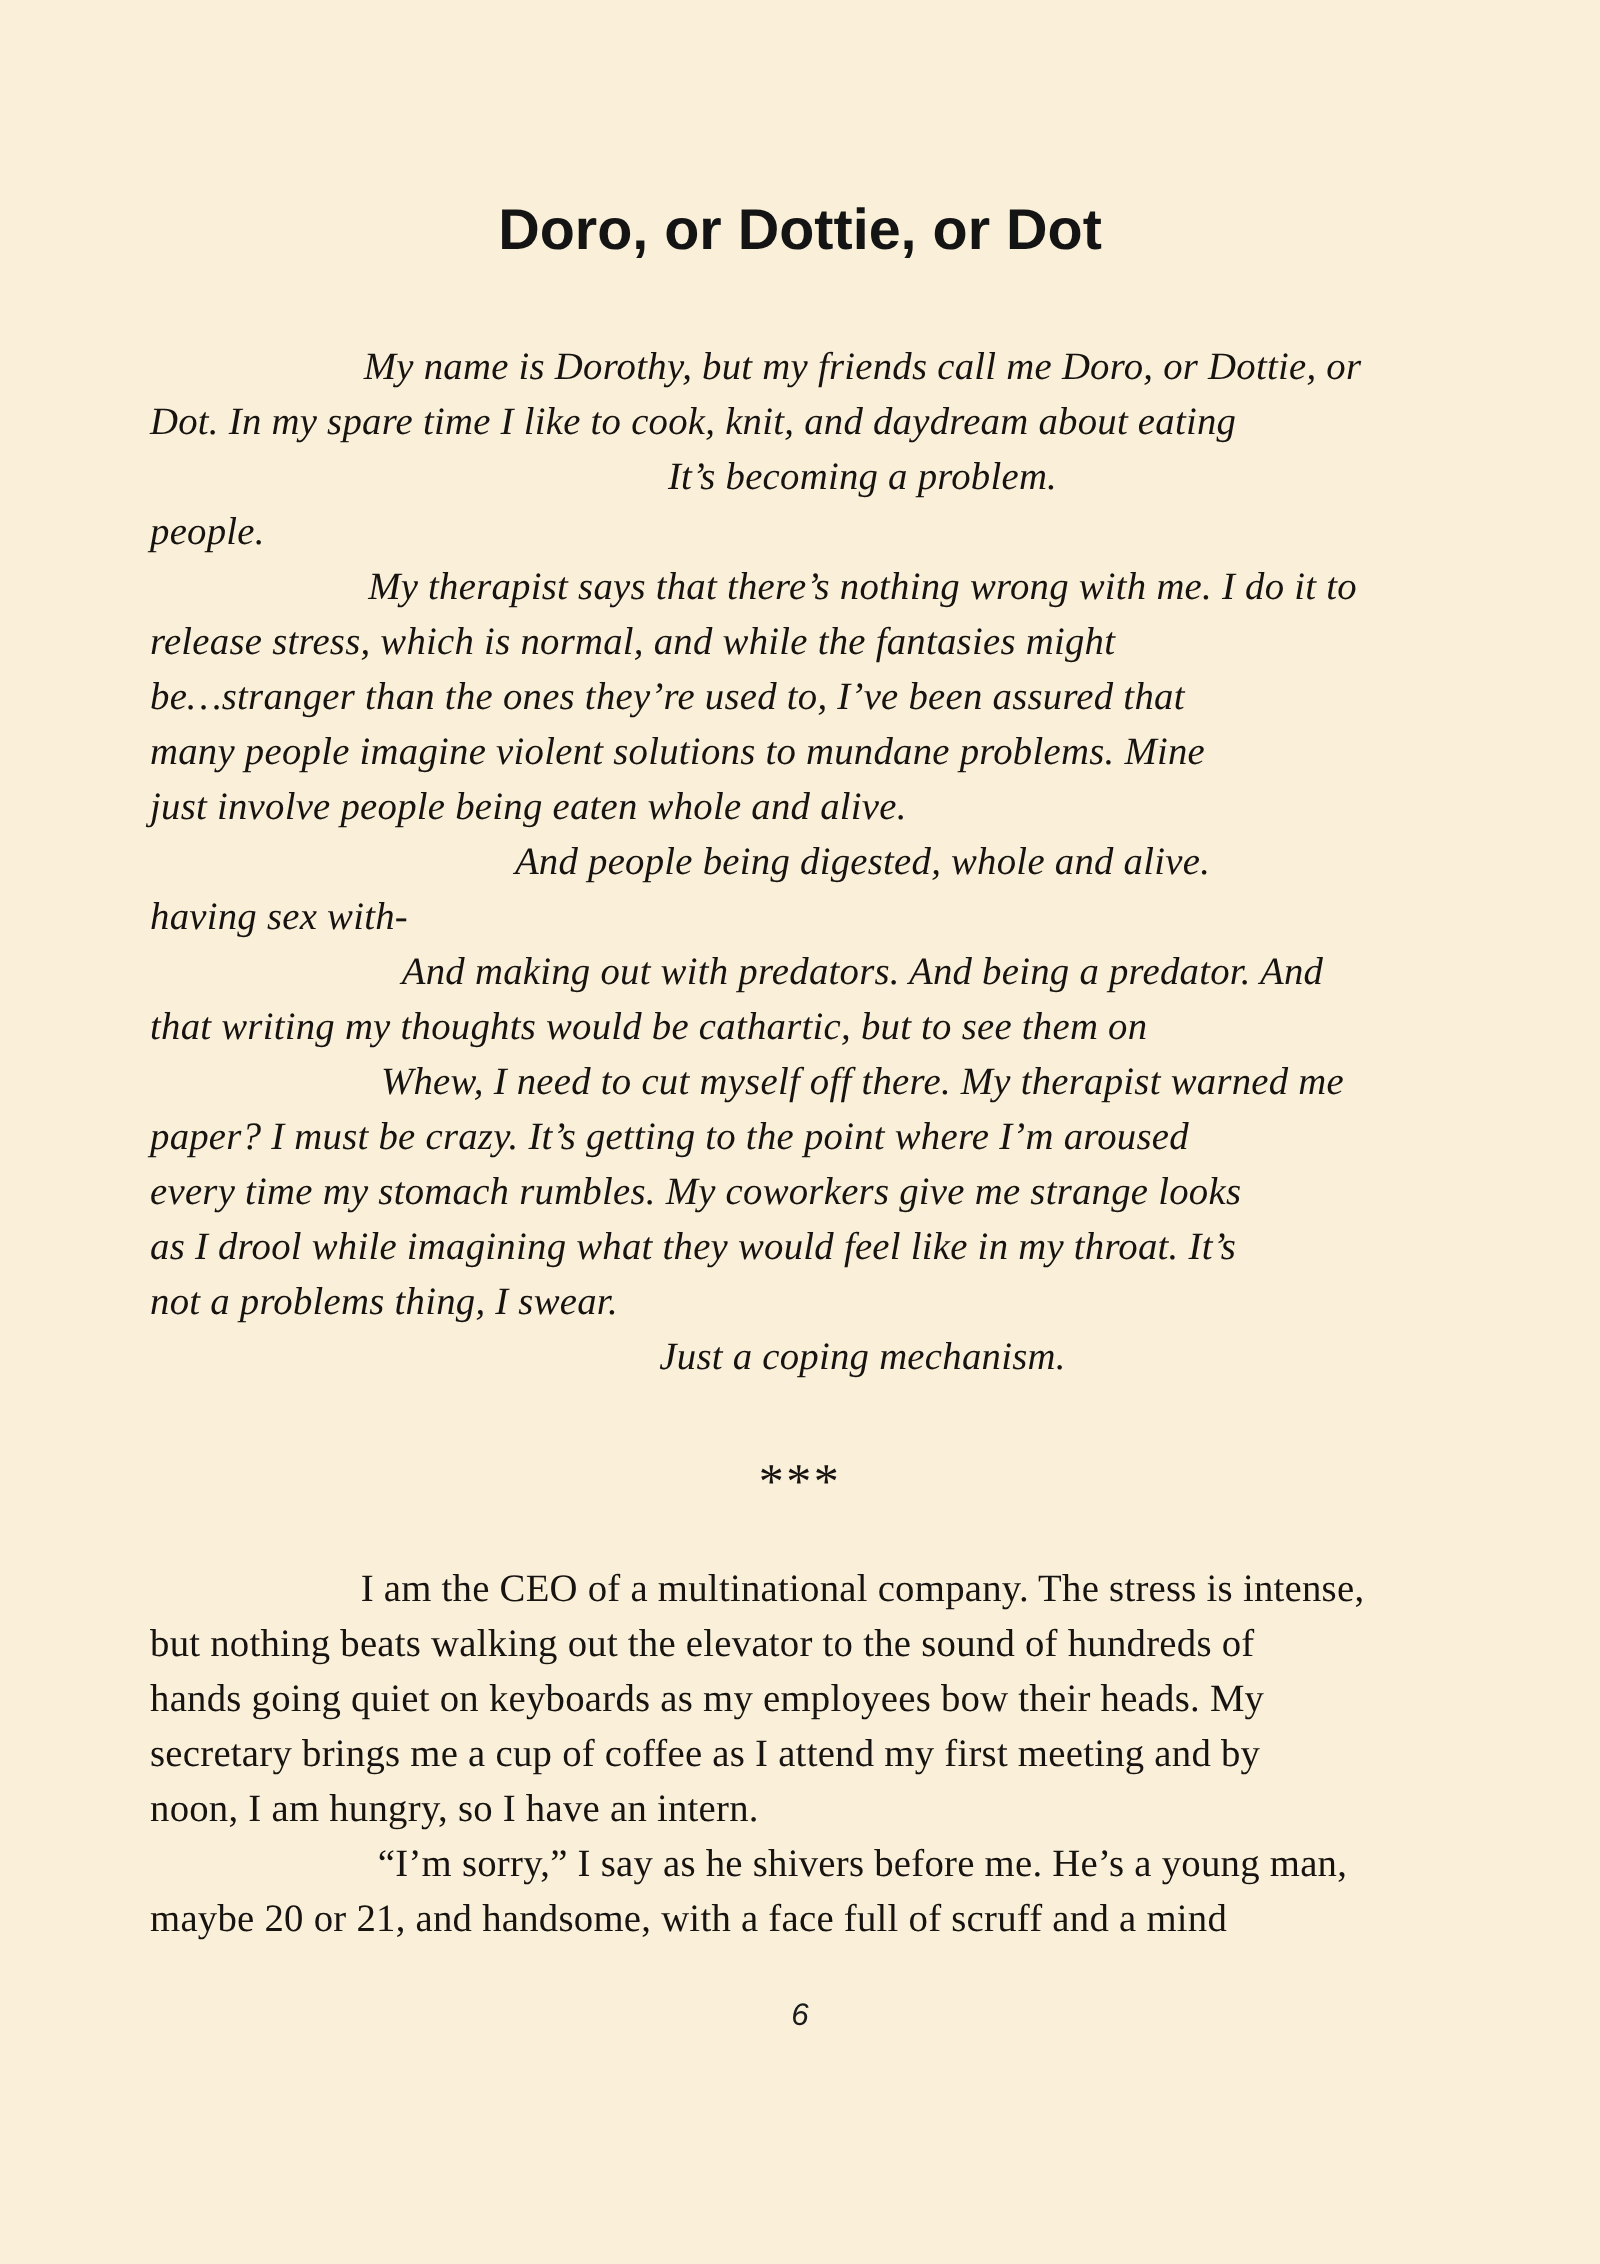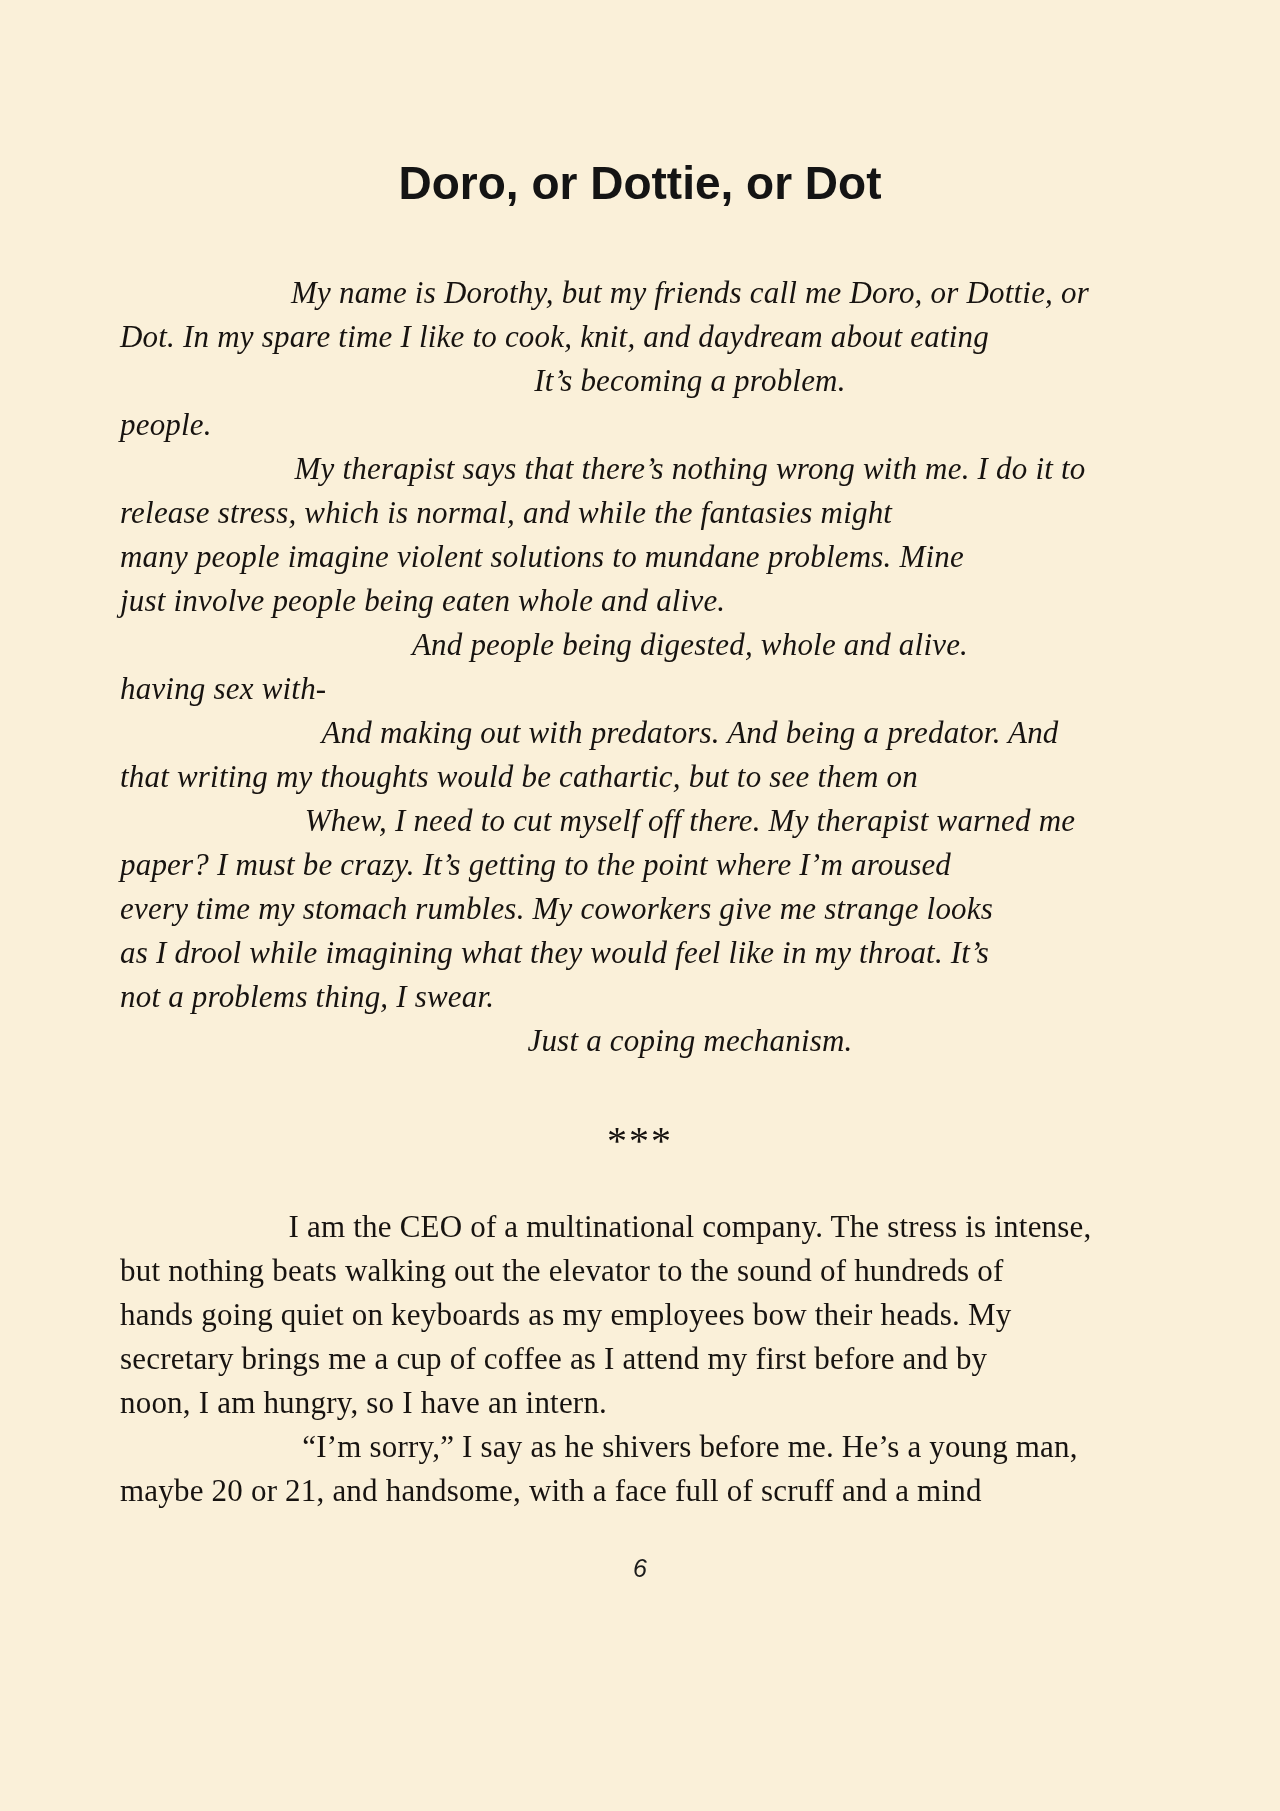--- a/index.html
+++ b/index.html
@@ -72,40 +72,41 @@
 <div class="page">
   <h1 class="title">Doro, or Dottie, or Dot</h1>
 
   <div class="section italic">
       <div class="line indent">My name is Dorothy, but my friends call me Doro, or Dottie, or</div>
       <div class="line">Dot. In my spare time I like to cook, knit, and daydream about eating</div>
       <div class="line indent">It’s becoming a problem.</div>
       <div class="line">people.</div>
       <div class="line indent">My therapist says that there’s nothing wrong with me. I do it to</div>
       <div class="line">release stress, which is normal, and while the fantasies might</div>
+      <div class="line">be…stranger than the ones they’re used to, I’ve been assured that</div>
       <div class="line">many people imagine violent solutions to mundane problems. Mine</div>
       <div class="line">just involve people being eaten whole and alive.</div>
       <div class="line indent">And people being digested, whole and alive.</div>
       <div class="line">having sex with-</div>
       <div class="line indent">And making out with predators. And being a predator. And</div>
       <div class="line">that writing my thoughts would be cathartic, but to see them on</div>
       <div class="line indent">Whew, I need to cut myself off there. My therapist warned me</div>
       <div class="line">paper? I must be crazy. It’s getting to the point where I’m aroused</div>
       <div class="line">every time my stomach rumbles. My coworkers give me strange looks</div>
       <div class="line">as I drool while imagining what they would feel like in my throat. It’s</div>
       <div class="line">not a problems thing, I swear.</div>
       <div class="line indent">Just a coping mechanism.</div>
     </div>
 
   <div class="separator">***</div>
 
   <div class="section">
       <div class="line indent">I am the CEO of a multinational company. The stress is intense,</div>
       <div class="line">but nothing beats walking out the elevator to the sound of hundreds of</div>
       <div class="line">hands going quiet on keyboards as my employees bow their heads. My</div>
-      <div class="line">secretary brings me a cup of coffee as I attend my first before and by</div>
+      <div class="line">secretary brings me a cup of coffee as I attend my first meeting and by</div>
       <div class="line">noon, I am hungry, so I have an intern.</div>
       <div class="line indent">“I’m sorry,” I say as he shivers before me. He’s a young man,</div>
       <div class="line">maybe 20 or 21, and handsome, with a face full of scruff and a mind</div>
     </div>
 
   <div class="page-number">6</div>
 </div>
 
 </body></html>

